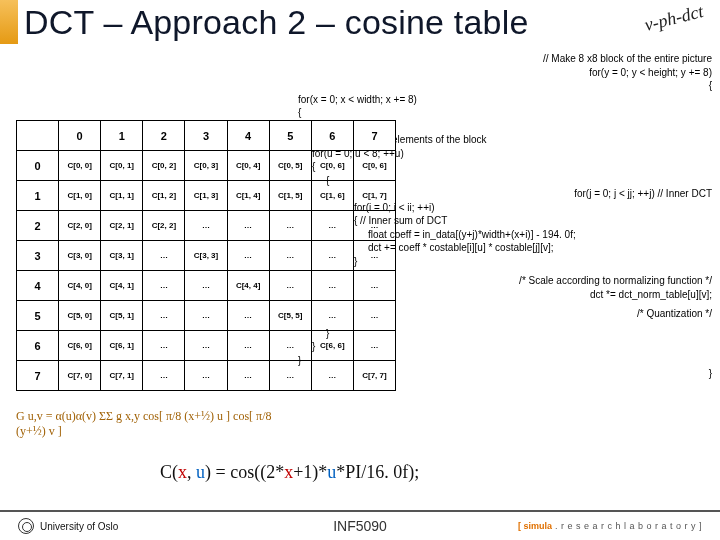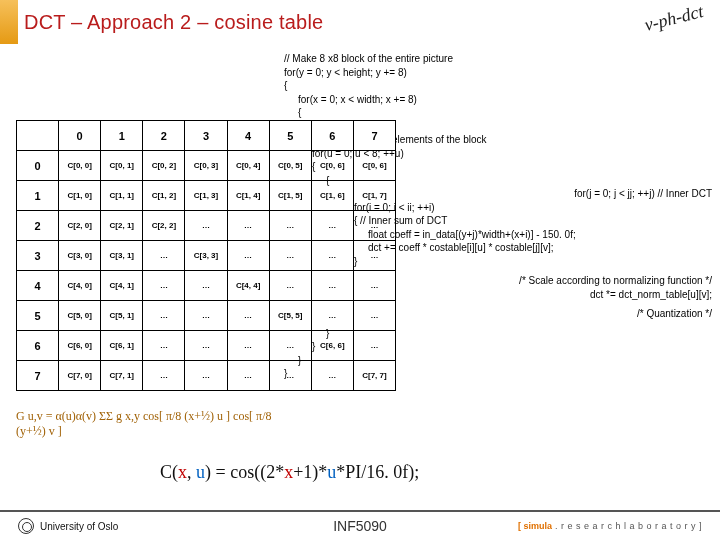--- a/index.html
+++ b/index.html
@@ -1,23 +1,23 @@
 <!DOCTYPE html>
 <html><head>
 <meta charset="utf-8">
 <style>
   * { box-sizing: border-box; margin: 0; padding: 0; }
   html, body { width: 720px; height: 540px; font-family: Verdana, Arial, sans-serif; overflow: hidden; background: #fff; }
   .slide { position: relative; width: 720px; height: 540px; background: #fff; }
   .title-bar { position: absolute; top: 0; left: 0; right: 0; height: 44px; display: flex; align-items: center; }
   .title-accent { width: 18px; height: 44px; background: linear-gradient(180deg,#f6c05a,#e59a14); margin-right: 6px; }
-  .title-text { font-size: 20px; font-weight: 400; color: #b91c1c; letter-spacing: .2px; }
+  .title-text { font-size: 34px; font-weight: 400; color: #0f172a; letter-spacing: .2px; }
   .stamp { position: absolute; top: 8px; right: 16px; font-family: 'Comic Sans MS', cursive; font-style: italic; font-size: 18px; color: #222; transform: rotate(-14deg); }
   .code { position: absolute; top: 52px; left: 270px; right: 8px; font-family: Verdana, Arial, sans-serif; font-size: 10px; line-height: 1.35; color: #000; }
-  .code .ind1 { padding-left: 14px; }
+  .code .ind1 { padding-left: 14px; text-align: right; }
   .code .ind2 { padding-left: 28px; }
   .code .ind3 { padding-left: 42px; }
   .code .ind4 { padding-left: 56px; }
   .code .ind5 { padding-left: 70px; text-align: right; }
   .code .ind6 { padding-left: 84px; }
   .code .ind7 { padding-left: 98px; }
   .table-wrap { position: absolute; top: 120px; left: 16px; width: 380px; }
   table.ct { border-collapse: collapse; width: 100%; table-layout: fixed; }
   table.ct th, table.ct td { border: 1.2px solid #000; text-align: center; vertical-align: middle; font-size: 9px; height: 30px; padding: 0 1px; }
   table.ct th { font-weight: 700; font-size: 11px; background: #fff; }
@@ -56,21 +56,21 @@
     <div class="ind2">for(x = 0; x &lt; width; x += 8)</div>
     <div class="ind2">{</div>
     <div class="ind3">…</div>
     <div class="ind3">//Loop through all elements of the block</div>
     <div class="ind3">for(u = 0; u &lt; 8; ++u)</div>
     <div class="ind3">{</div>
     <div class="ind4">{</div>
     <div class="ind5">for(j = 0; j &lt; jj; ++j)  // Inner DCT</div>
     <div class="ind6">for(i = 0; i &lt; ii; ++i)</div>
     <div class="ind6">{  // Inner sum of DCT</div>
-    <div class="ind7">float coeff = in_data[(y+j)*width+(x+i)] - 150. 0f;</div>
+    <div class="ind7">float coeff = in_data[(y+j)*width+(x+i)] - 194. 0f;</div>
     <div class="ind7">dct += coeff * costable[i][u] * costable[j][v];</div>
     <div class="ind6">}</div>
     <div class="gap"></div>
     <div class="ind5">/* Scale according to normalizing function */</div>
     <div class="ind5">dct *= dct_norm_table[u][v];</div>
     <div class="gap"></div>
     <div class="ind5">/* Quantization */</div>
     <div class="gap"></div>
     <div class="ind4">}</div>
     <div class="ind3">}</div>

